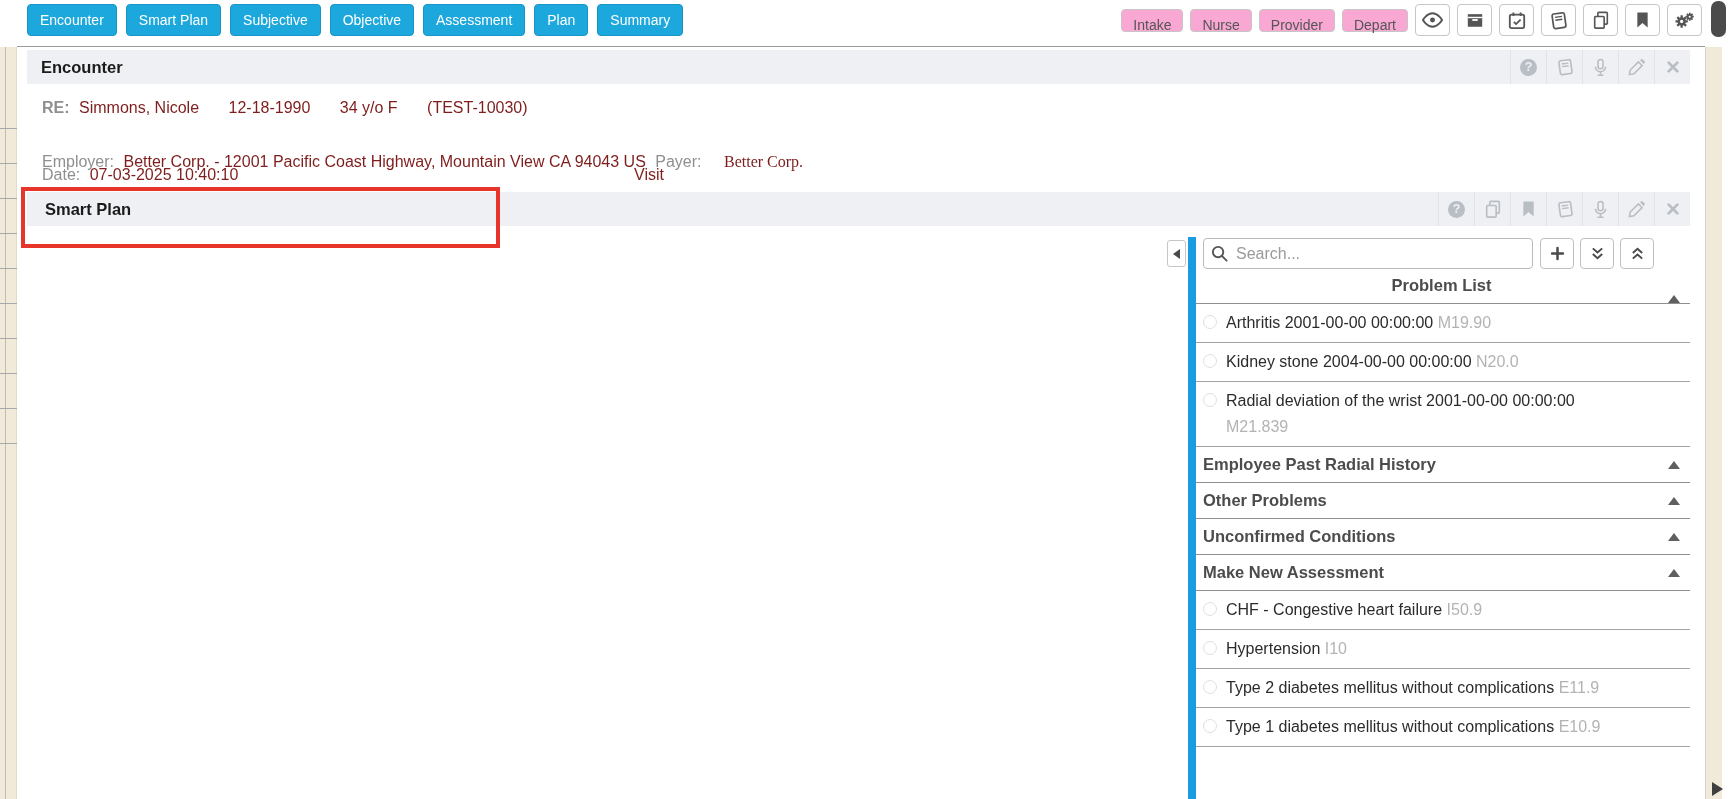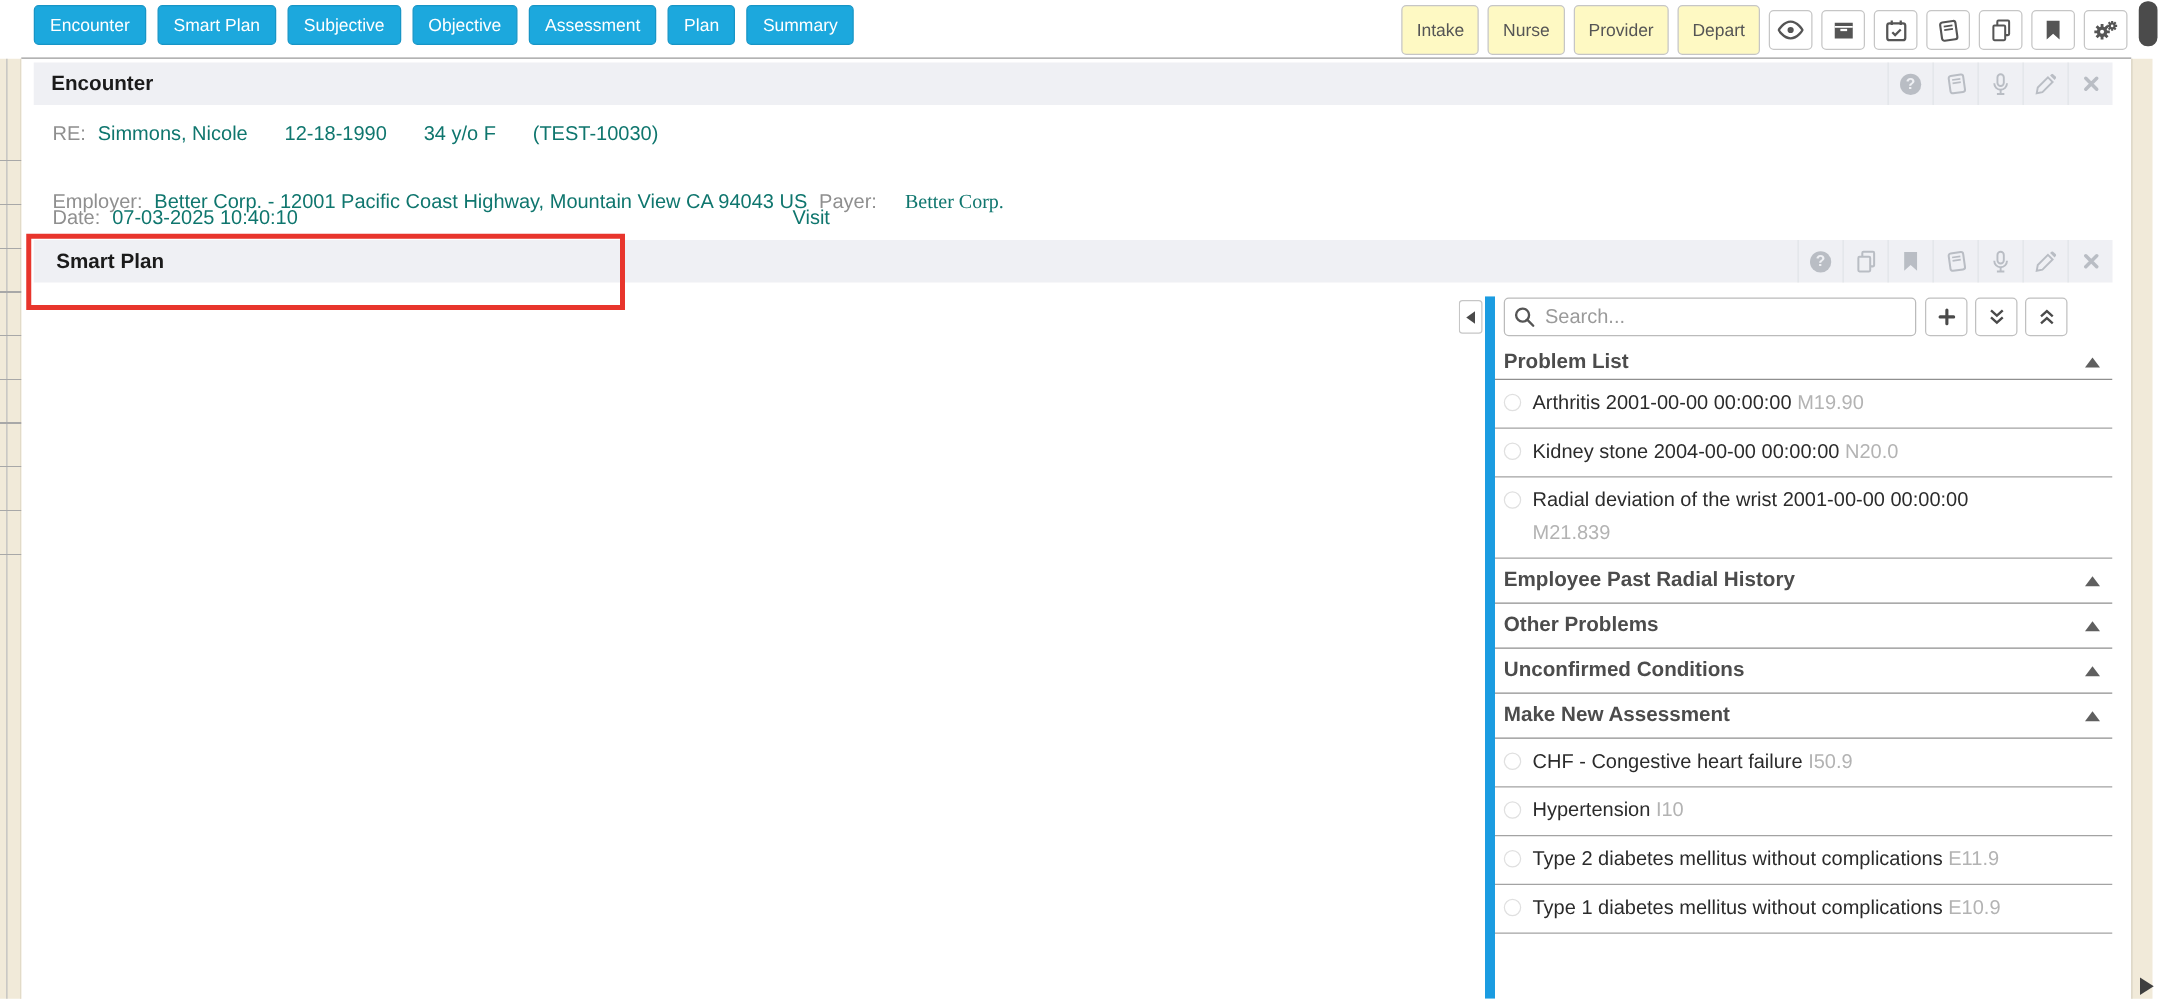--- a/index.html
+++ b/index.html
@@ -6,22 +6,22 @@
   html,body { width:1728px; height:799px; overflow:hidden; background:#fff;
     font-family:"Liberation Sans", sans-serif; color:#1f1f1f; }
 
   
   .top-toolbar { position:absolute; left:0; top:0; width:1728px; height:46px; background:#fff; }
   .toolbar-rule { position:absolute; left:17px; top:46px; width:1688px; height:0; border-top:1px solid #9a9a9a; }
   .nav-group { position:absolute; left:27px; top:4px; display:flex; gap:9px; }
   .btn-blue { background:#1CA8DD; border:1px solid #1795c6; color:#fff; font-size:14px;
     padding:7px 12px; border-radius:4px; height:32px; line-height:16px; cursor:pointer; white-space:nowrap; }
   .right-group { position:absolute; right:26px; top:4px; display:flex; gap:7px; align-items:center; }
-  .btn-white { background:#fef9c3; border:1px solid #c6c6c6; color:#555; font-size:14px;
-    padding:7px 11px; border-radius:4px; height:40px; line-height:16px; cursor:pointer; white-space:nowrap; }
+  .btn-white { background:#f9a8d4; border:1px solid #c6c6c6; color:#555; font-size:14px;
+    padding:7px 11px; border-radius:4px; height:23px; line-height:16px; cursor:pointer; white-space:nowrap; }
   .btn-icon { background:#fff; border:1px solid #c6c6c6; border-radius:4px; width:35px; height:32px;
     display:flex; align-items:center; justify-content:center; color:#555; cursor:pointer; }
 
   
   .edge-left { position:absolute; left:0; top:47px; width:17px; height:752px; background:#f1ead9; border-right:1px solid #e2dbc8; }
   .edge-left .vline { position:absolute; left:5px; top:0; width:1px; height:100%; background:#bdbdbd; }
   .edge-left .ticks { position:absolute; left:0; top:81px; width:17px; height:320px;
     background:repeating-linear-gradient(to bottom, #a8a8a8 0 1px, transparent 1px 35px); }
   .edge-right { position:absolute; left:1705px; top:47px; width:17px; height:752px; background:#f1ead9; border-left:1px solid #d8d2c1; }
   .scroll-thumb { position:absolute; left:1711px; top:1px; width:15px; height:36px; border-radius:7px; background:#4b4b4b; }
@@ -35,21 +35,21 @@
   .hicons { margin-left:auto; display:flex; height:34px; }
   .hic { width:36px; height:34px; display:flex; align-items:center; justify-content:center;
     color:#b9bdc4; border-left:1px solid #e1e3e8; cursor:pointer; }
   .help-badge { width:17px; height:17px; border-radius:50%; background:#b9bdc4; color:#eff0f4;
     display:flex; align-items:center; justify-content:center; font-size:12.5px; font-weight:bold; }
   .help-badge::after { content:"?"; }
 
   
   .enc-row { position:absolute; left:27px; font-size:16px; white-space:nowrap; }
   .lbl { color:#8f8f8f; }
-  .val { color:#0f766e; }
+  .val { color:#7f1d1d; }
   .gap25 { margin-right:25px; }
 
   .annotation-box { position:absolute; left:21px; top:187px; width:479px; height:61px;
     border:4px solid #e8352c; pointer-events:none; z-index:50; }
 
   
   .sidebar { position:absolute; left:1167px; top:237px; width:523px; height:562px; overflow:hidden; }
   .collapse-btn { position:absolute; left:0; top:3px; width:19px; height:27px; background:#fff;
     border:1px solid #c6c6c6; border-radius:3px; display:flex; align-items:center; justify-content:center; cursor:pointer; }
   .tri-left { width:0; height:0; border-top:5px solid transparent; border-bottom:5px solid transparent; border-right:7px solid #4a4a4a; }
@@ -58,21 +58,21 @@
   .search-input { position:absolute; left:7px; top:1px; width:330px; height:31px; border:1px solid #bbb;
     border-radius:4px; font-size:16px; color:#333; padding:0 8px 0 32px; outline:none;
     font-family:"Liberation Sans", sans-serif; }
   .search-input::placeholder { color:#9a9a9a; }
   .search-ic { position:absolute; left:15px; top:8px; color:#555; pointer-events:none; }
   .sb-btn { position:absolute; top:1px; width:34px; height:31px; background:#fff; border:1px solid #c0c0c0;
     border-radius:4px; display:flex; align-items:center; justify-content:center; color:#4a4a4a; cursor:pointer; }
   .sb-list { position:absolute; left:0; top:39px; width:494px; }
   .sb-header { height:36px; display:flex; align-items:center; padding:0 10px 0 7px;
     border-bottom:1px solid #8f8f8f; cursor:pointer; }
-  .sb-header.first { height:28px; }
+  .sb-header.first { height:28px;flex-direction:column; }
   .sb-header span.hlbl { font-size:16.5px; font-weight:bold; color:#4c4c4c; }
   .tri-up { margin-left:auto; width:0; height:0; border-left:6px solid transparent;
     border-right:6px solid transparent; border-bottom:8px solid #5f5f5f; }
   .sb-item { display:flex; align-items:flex-start; padding:0 8px 0 7px; border-bottom:1px solid #a3a3a3;
     min-height:38px; cursor:pointer; }
   .circ { flex:0 0 14px; width:14px; height:14px; border:1.5px solid #e0e0e0; border-radius:50%;
     margin:11px 9px 0 0; }
   .itxt { font-size:16px; color:#2b2b2b; line-height:26px; padding:6px 0; max-width:408px; }
   .code { color:#b3b3b3; }
 
@@ -190,21 +190,21 @@
     </span>
     <span class="hic">
       <svg width="14" height="14" viewBox="0 0 16 16">
           <path d="M3 3l10 10M13 3L3 13" stroke="currentColor" stroke-width="3.2" stroke-linecap="round"></path>
         </svg>
     </span>
   </span>
 </div>
 
 <div class="enc-row" style="top:99px;">
-  <span style="padding-left:15px;" class="lbl">RE:</span>
+  <span style="padding-left:15px;font-weight:bold;" class="lbl">RE:</span>
   <span class="val gap25" style="margin-left:5px;">Simmons, Nicole</span>
   <span class="val gap25">12-18-1990</span>
   <span class="val gap25">34 y/o F</span>
   <span class="val">(TEST-10030)</span>
 </div>
 <div class="enc-row" style="top:126px;margin-top:40px;">
   <span style="padding-left:15px;" class="lbl">Date:</span>
   <span class="val" style="margin-left:5px;">07-03-2025 10:40:10</span>
   <span class="val" style="position:absolute; left:607px;">Visit</span>
 </div>

